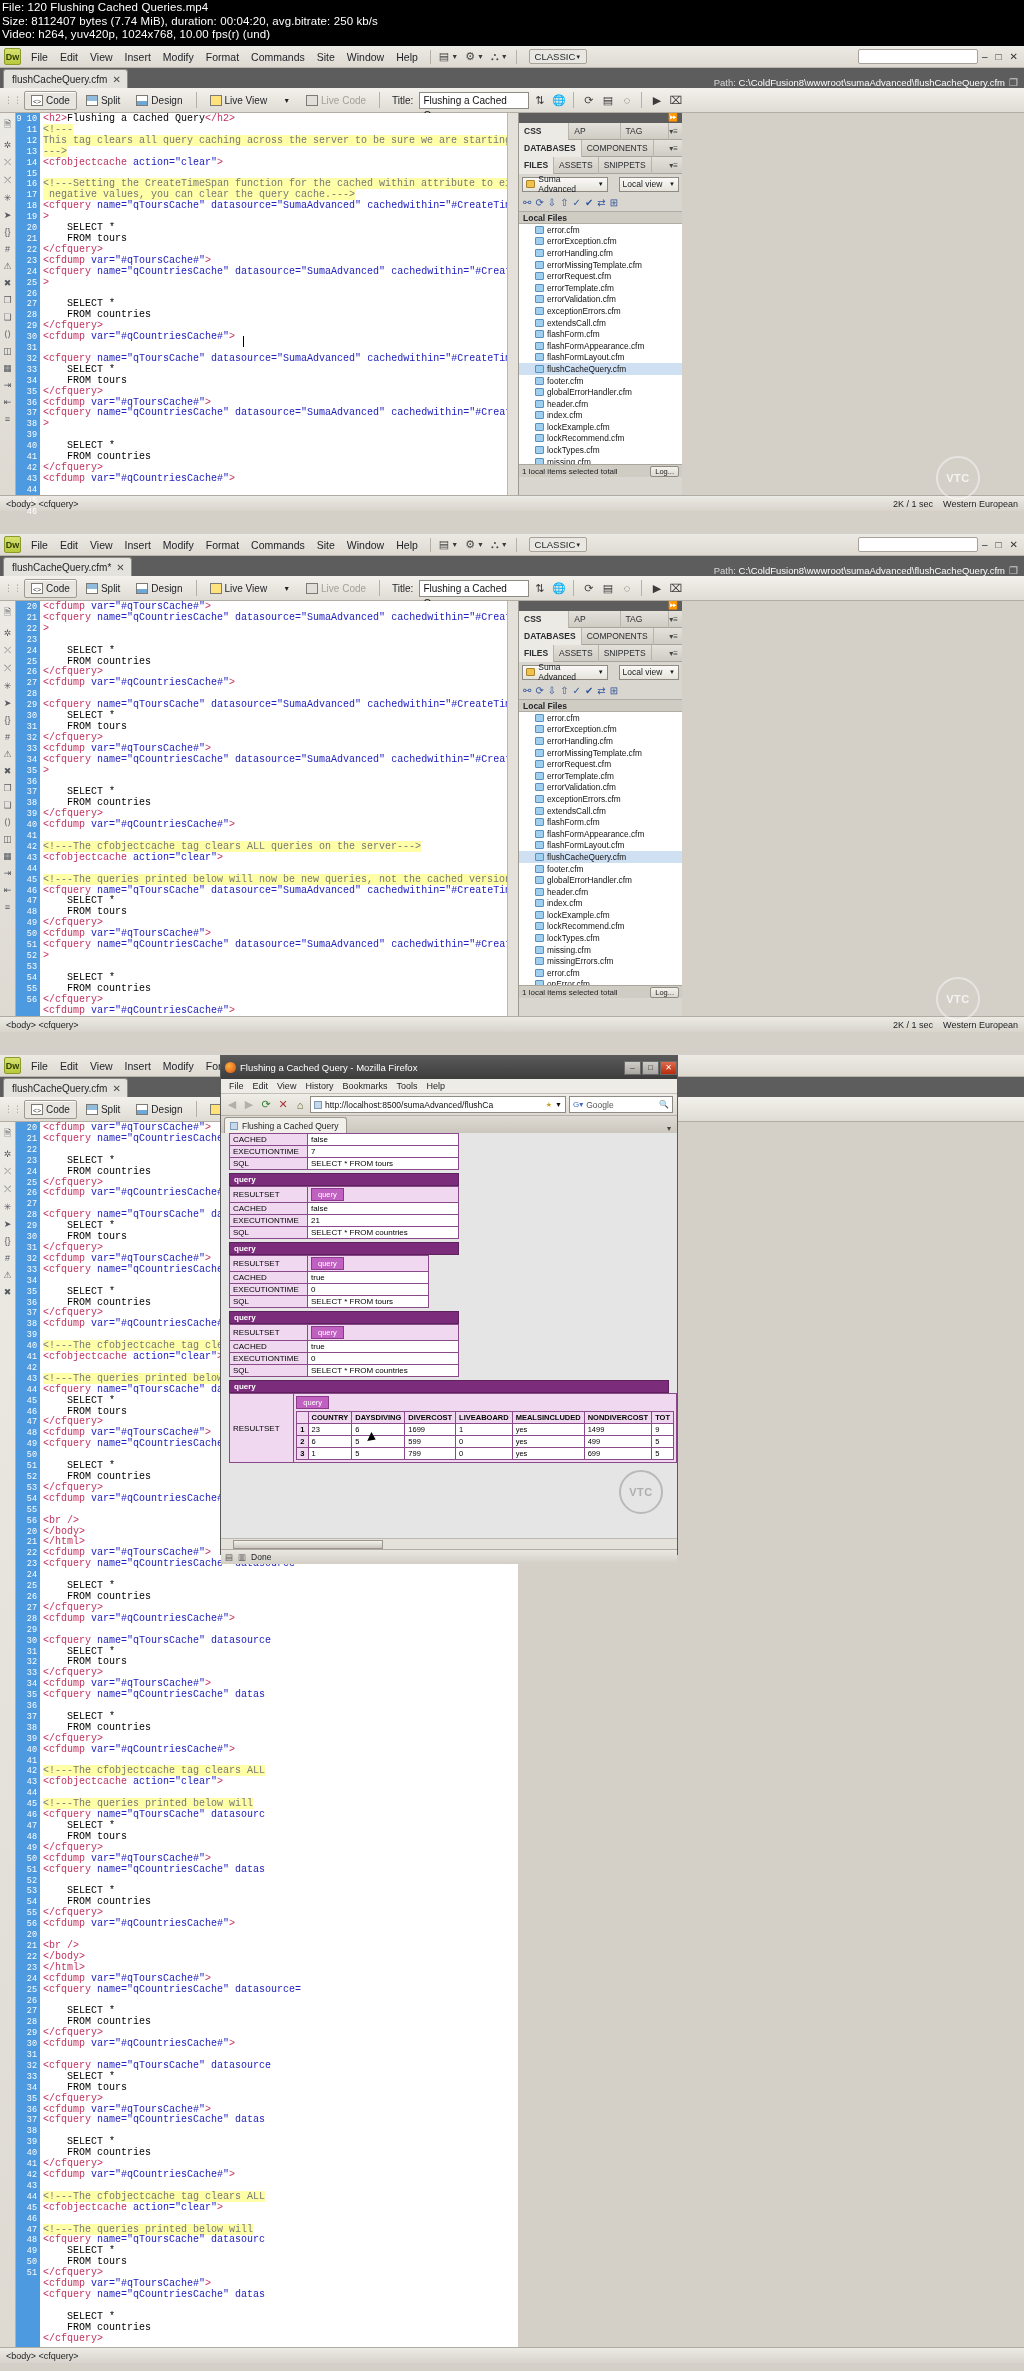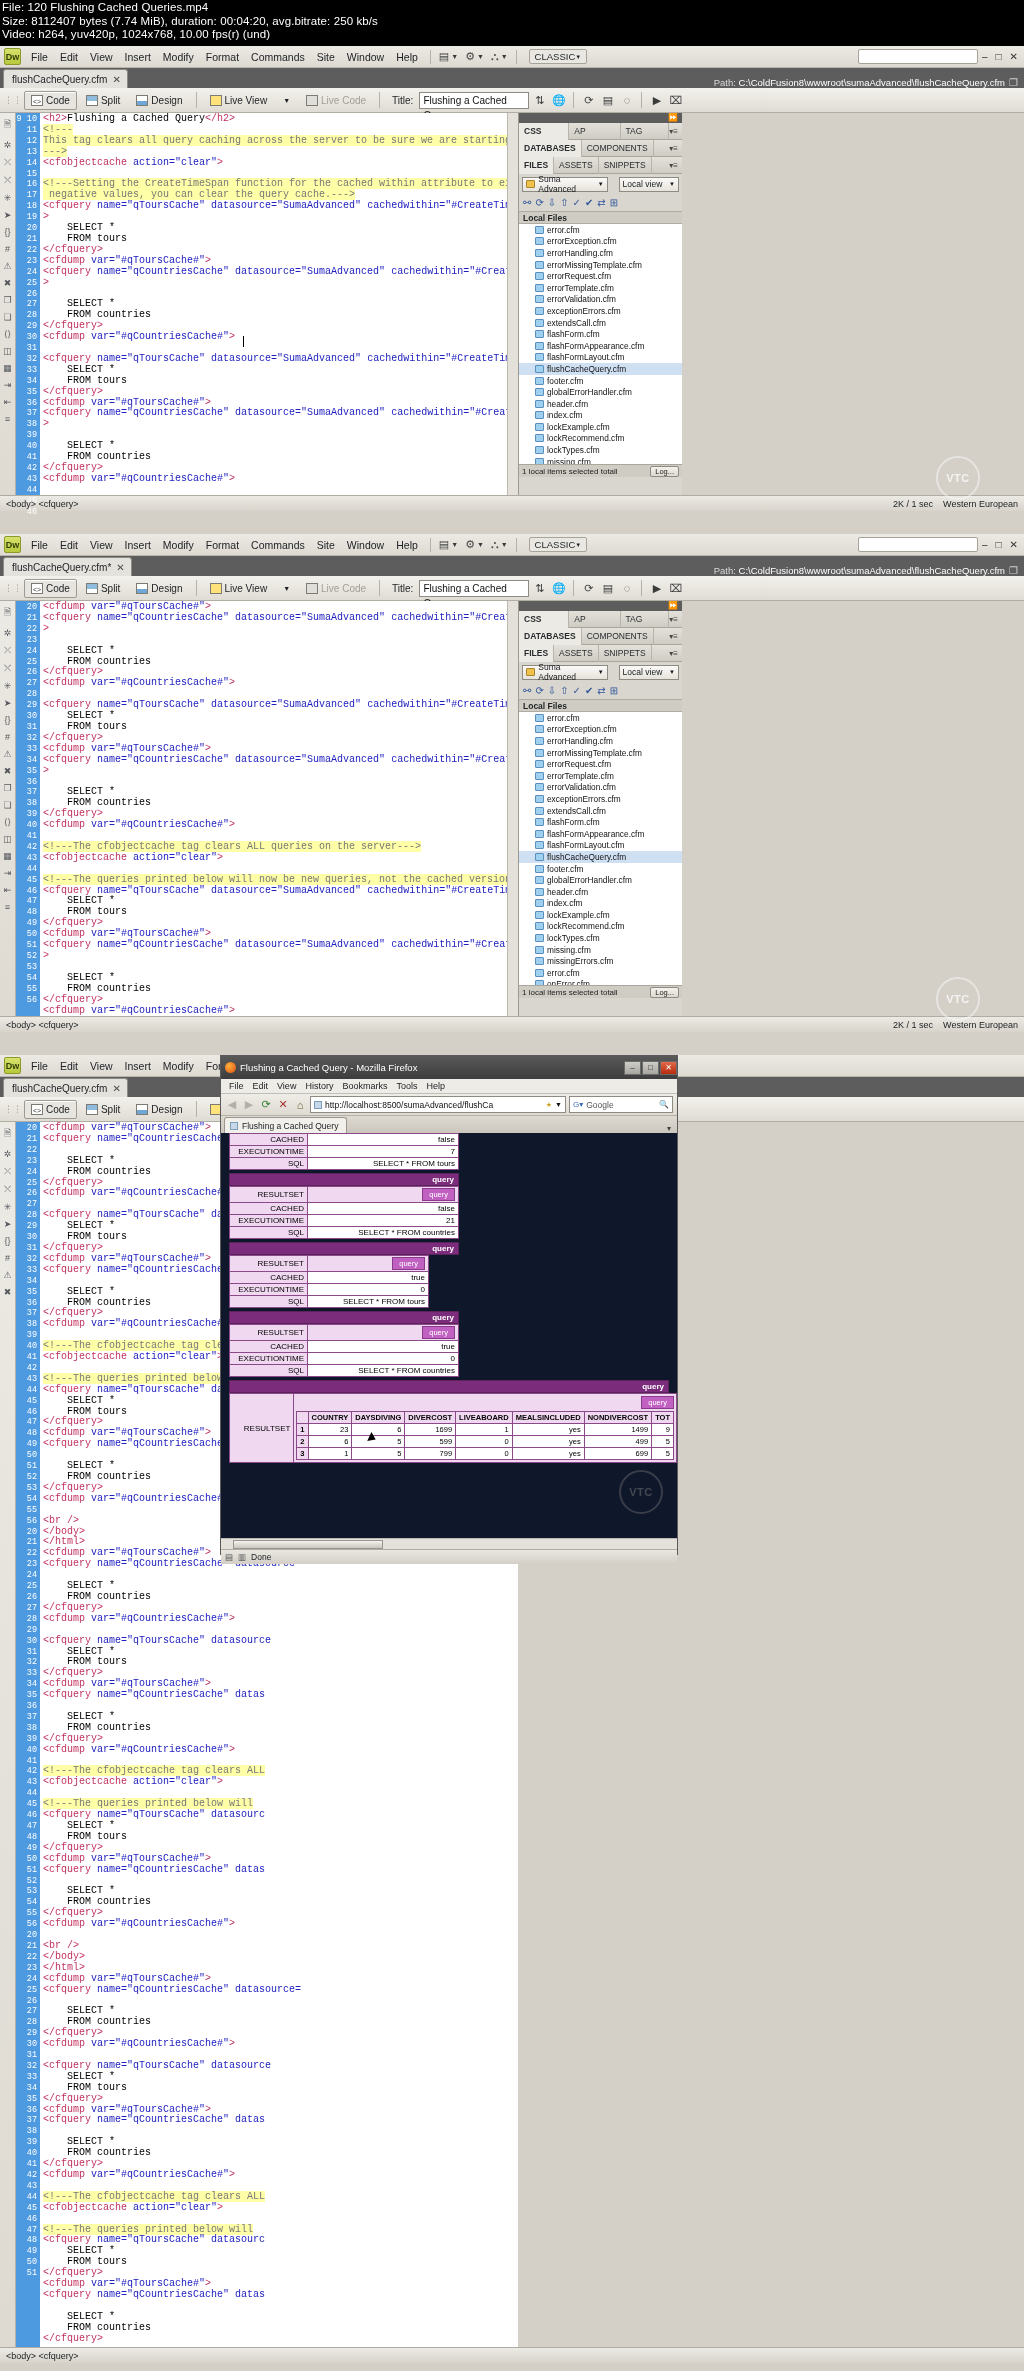--- a/index.html
+++ b/index.html
@@ -157,21 +157,21 @@
   .ff-menu span { padding: 0 4px; }
   .ff-navbar { height: 22px; background: linear-gradient(to bottom,#efedE7,#dedad2); display: flex; align-items: center; gap: 3px; padding: 0 4px; border-bottom: 1px solid #b5b1a9;}
   .navbtn { font-size: 11px; color: #4a4a4a; width: 14px; text-align:center;}
   .navbtn.dim { color: #b3b0a9; }
   .urlbar { flex: 1; height: 17px; background: #fff; border: 1px solid #8e8a84; display: flex; align-items: center; font-size: 8.5px; padding: 0 3px; gap: 3px; color: #111;}
   .srchbar { width: 104px; height: 17px; background: #fff; border: 1px solid #8e8a84; display: flex; align-items: center; font-size: 8.5px; padding: 0 3px; gap: 3px; color: #555;}
   .ff-tabbar { height: 17px; background: linear-gradient(to bottom,#dedad2,#cbc7bf); display: flex; align-items: flex-end; padding-left: 3px;}
   .ff-tab { height: 16px; background: #f2f0ea; border: 1px solid #9a968e; border-bottom: none; border-radius: 3px 3px 0 0;
             display: flex; align-items: center; gap: 4px; padding: 0 8px 0 5px; font-size: 8.5px; color: #1c1e22;}
   .ff-tabdd { margin-left: auto; width: 16px; text-align: center; font-size: 8px; color: #444; }
-  .ff-content { background: #0f172a; height: 405px; overflow: hidden; position: relative; font-family: "Liberation Sans", sans-serif; text-align: right; }
+  .ff-content { background: #e5e5e5; height: 405px; overflow: hidden; position: relative; font-family: "Liberation Sans", sans-serif; }
   .cf-table { border-collapse: collapse; font-size: 8px; table-layout: fixed; }
   .cf-table td { border: 1px solid #8a4a8a; padding: 1px 3px; height: 12px; vertical-align: middle; }
   .lbl-cell { background: #f0d8f0; color: #000; width: 78px; }
   .val-cell { background: #fff; color: #000; }
   .qhdr { background: #7b2d7b; color: #fff; font-weight: bold; font-size: 8px; padding: 1px 4px; border: 1px solid #5d215d; }
   .qbadge { background: #c060c0; color: #fff; border: 1px solid #8a3a8a; font-size: 7.5px; padding: 1px 6px; display: inline-block; }
   .rs-cell { background: #f0d8f0; }
   .grid-tbl { border-collapse: collapse; font-size: 7.5px; }
   .grid-tbl th { background: #f0d8f0; border: 1px solid #8a4a8a; padding: 1px 3px; font-weight: bold; color:#000;}
   .grid-tbl td { background: #fff; border: 1px solid #8a4a8a; padding: 1px 3px; color:#000;}

